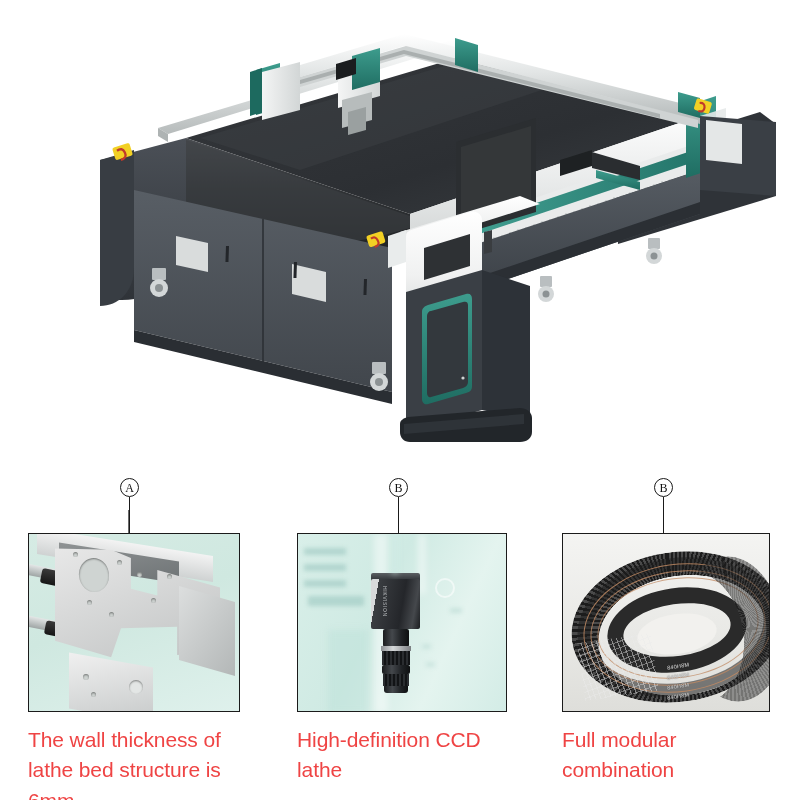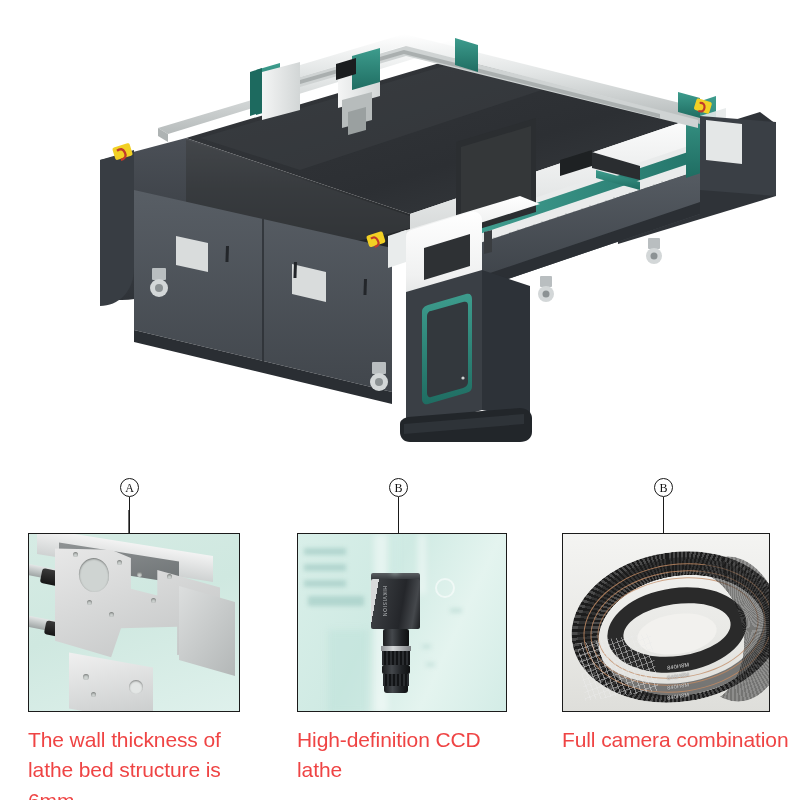--- a/index.html
+++ b/index.html
@@ -416,16 +416,16 @@
 
       <div class="belt-label" style="left:104px;top:129px;">840H8M</div>
       <div class="belt-label" style="left:104px;top:139px;">840H8M</div>
       <div class="belt-label" style="left:104px;top:149px;">840H8M</div>
       <div class="belt-label" style="left:104px;top:159px;">840H8M</div>
 
       <div class="teeth" style="left:120px;top:22px;width:100px;height:146px;transform:rotate(-8deg);opacity:.55;
                   mask-image:radial-gradient(ellipse 50% 46% at 10% 52%, transparent 99%, #000 100%);
                   -webkit-mask-image:radial-gradient(ellipse 50% 46% at 10% 52%, transparent 99%, #000 100%);"></div>
     </div>
-    <div class="caption" style="top:192px;width:230px;">Full camera combination</div>
+    <div class="caption" style="top:192px;width:230px;">Full modular combination</div>
   </div>
 
 </div>
 
 </body></html>

